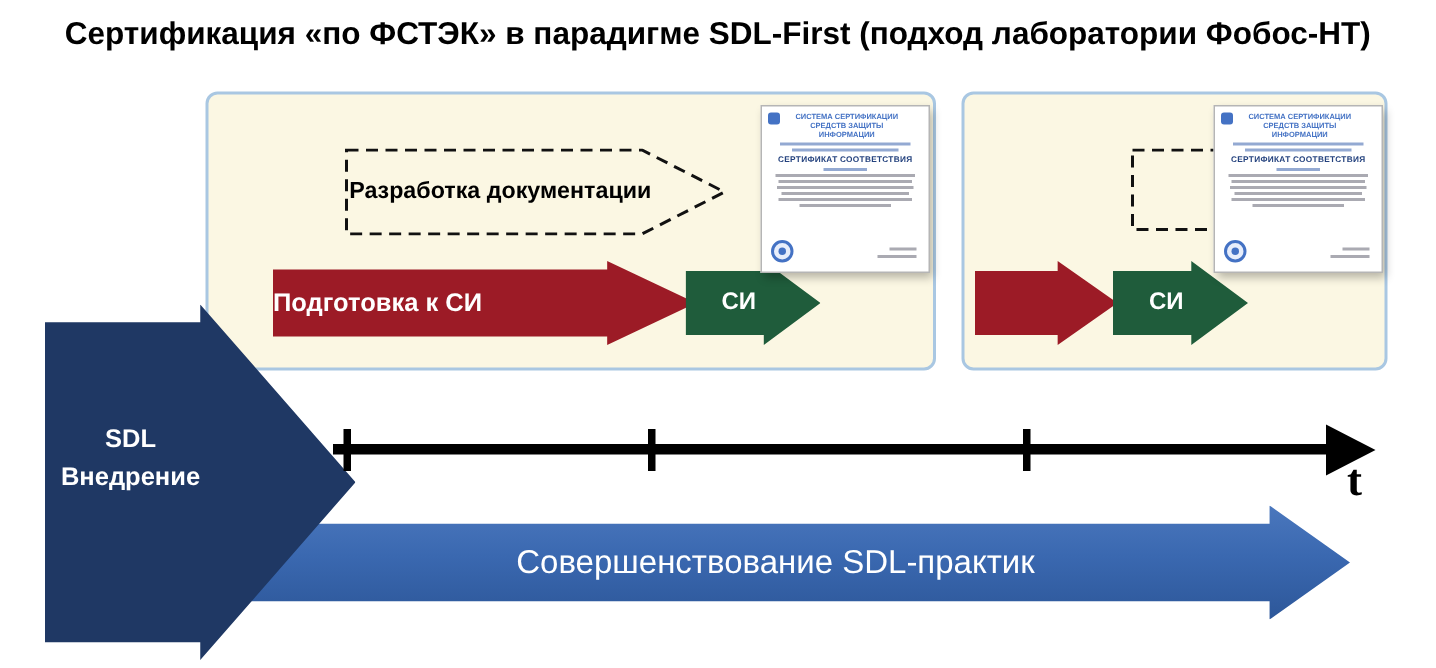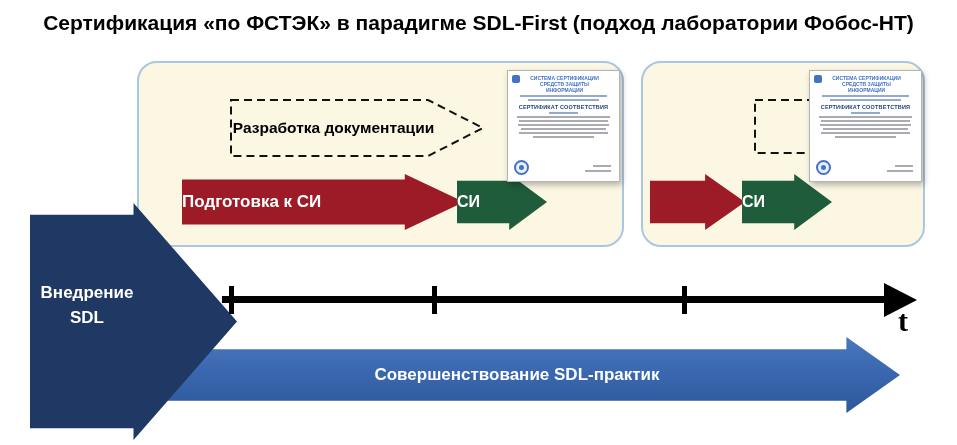--- a/index.html
+++ b/index.html
@@ -9,39 +9,39 @@
   *{box-sizing:border-box;margin:0;padding:0;}
   html,body{background:#ffffff;}
   body{font-family:"Liberation Sans","DejaVu Sans",sans-serif;}
   .stage{position:relative;width:957px;height:445px;background:#fff;overflow:hidden;}
 
   .title{position:absolute;top:11px;left:0;right:0;text-align:center;
     font-size:21px;font-weight:bold;color:#000;z-index:6;}
 
   
   .phase-box{position:absolute;background:var(--cream,#fbf7e3);
-    border:2px solid var(--border,#a9c7e2);border-radius:20px;z-index:1;}
+    border:2px solid var(--border,#a9c7e2);border-radius:8px;z-index:1;}
   .box1{left:137px;top:61px;width:487px;height:186px;}
   .box2{left:641px;top:61px;width:284px;height:186px;}
 
   
   .dashed{position:absolute;}
   .da1{left:91px;top:36px;width:255px;height:58px;}
   .da2{left:111px;top:36px;width:130px;height:55px;}
   .da1-label{position:absolute;left:91px;top:36px;width:255px;height:58px;
     display:flex;align-items:center;justify-content:center;padding-right:48px;
     font-size:15.5px;font-weight:bold;color:#000;}
 
   
   .block-arrow{position:absolute;display:flex;align-items:center;justify-content:flex-start;
     color:#fff;font-weight:bold;}
   .red-arrow{background:var(--red,#9c1b26);
     clip-path:polygon(0 10%,79% 10%,79% 0,100% 50%,79% 100%,79% 90%,0 90%);}
   .green-arrow{background:var(--green,#1f5c3b);
-    clip-path:polygon(0 12%,58% 12%,58% 0,100% 50%,58% 100%,58% 88%,0 88%);}
+    clip-path:polygon(0 12%,58% 12%,58% 0,100% 50%,58% 100%,58% 88%,0 88%);padding-left:24px;}
   .r1{left:43px;top:111px;width:282px;height:56px;font-size:17px;padding-right:42px;}
   .g1{left:318px;top:111px;width:90px;height:56px;font-size:16px;padding-right:30px;}
   .r2{left:7px;top:111px;width:95px;height:56px;
     clip-path:polygon(0 12%,58% 12%,58% 0,100% 50%,58% 100%,58% 88%,0 88%);}
   .g2{left:99px;top:111px;width:90px;height:56px;font-size:16px;padding-right:30px;}
 
   .watermark{position:absolute;left:178px;top:160px;width:160px;text-align:center;
     font-size:15px;font-weight:bold;color:#e4e0cf;}
 
   
@@ -80,21 +80,21 @@
   .tick{position:absolute;top:286px;width:5px;height:28px;background:var(--tl,#000);z-index:4;}
   .tick1{left:229px;} .tick2{left:432px;} .tick3{left:682px;}
   .t-label{position:absolute;left:898px;top:304px;font-family:"Liberation Serif","DejaVu Serif",serif;
     font-size:30px;font-weight:bold;color:#000;z-index:4;}
 
   
   .blue-arrow{position:absolute;left:134px;top:337px;width:766px;height:76px;z-index:2;
     background:linear-gradient(180deg,#4a77bd 0%,var(--blue,#3a68b0) 45%,#2d5799 100%);
     clip-path:polygon(0 16%,93% 16%,93% 0,100% 50%,93% 100%,93% 84%,0 84%);
     display:flex;align-items:center;justify-content:center;}
-  .blue-arrow span{color:#fff;font-weight:bold;font-size:17px;}
+  .blue-arrow span{color:#fff;font-weight:normal;font-size:22px;}
 </style>
 </head>
 <body>
 
 <div class="stage">
 
   <h1 class="title">Сертификация «по ФСТЭК» в парадигме SDL-First (подход лаборатории Фобос-НТ)</h1>
 
   <div class="phase-box box1">
     <svg class="dashed da1" viewBox="0 0 255 58">
@@ -153,22 +153,22 @@
       <div class="bar gray" style="width:89%"></div>
       <div class="bar gray" style="width:60%"></div>
       <span class="seal"></span>
       <span class="sig"></span>
       <span class="sig2"></span>
     </div>
   </div>
 
   <div class="navy-arrow"></div>
   <div class="navy-label">
+    <div>SDL</div>
     <div>Внедрение</div>
-    <div>SDL</div>
   </div>
 
   <div class="tl-line"></div>
   <div class="tl-head"></div>
   <div class="tick tick1"></div>
   <div class="tick tick2"></div>
   <div class="tick tick3"></div>
   <div class="t-label">t</div>
 
   <div class="blue-arrow">

